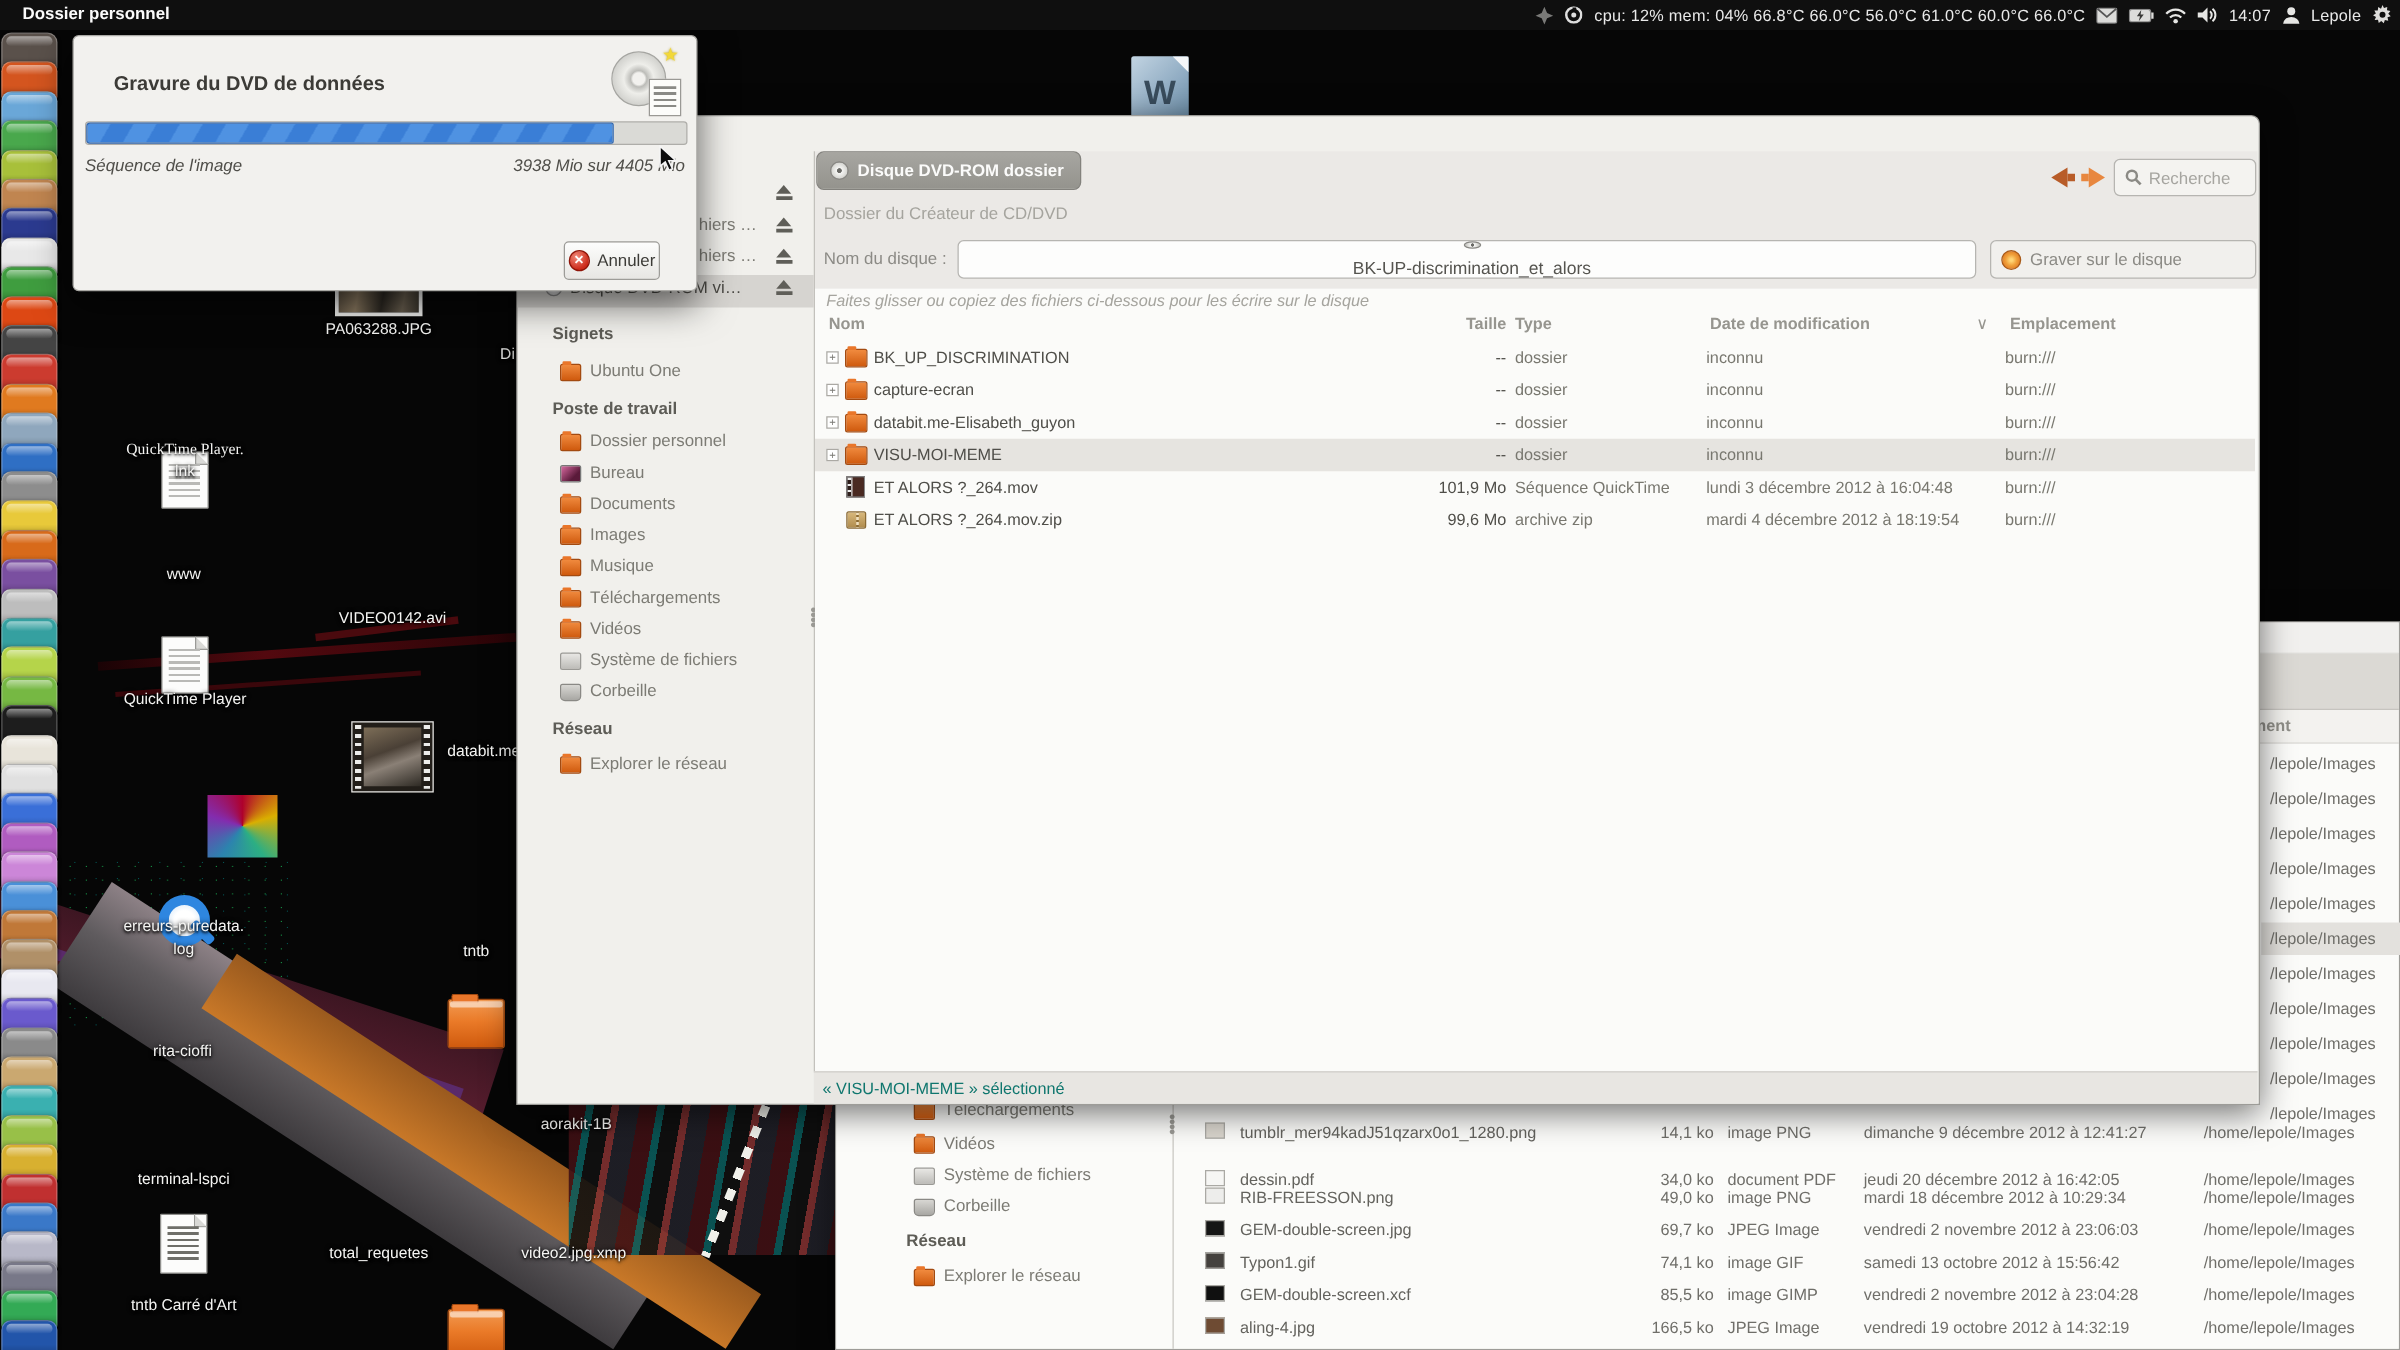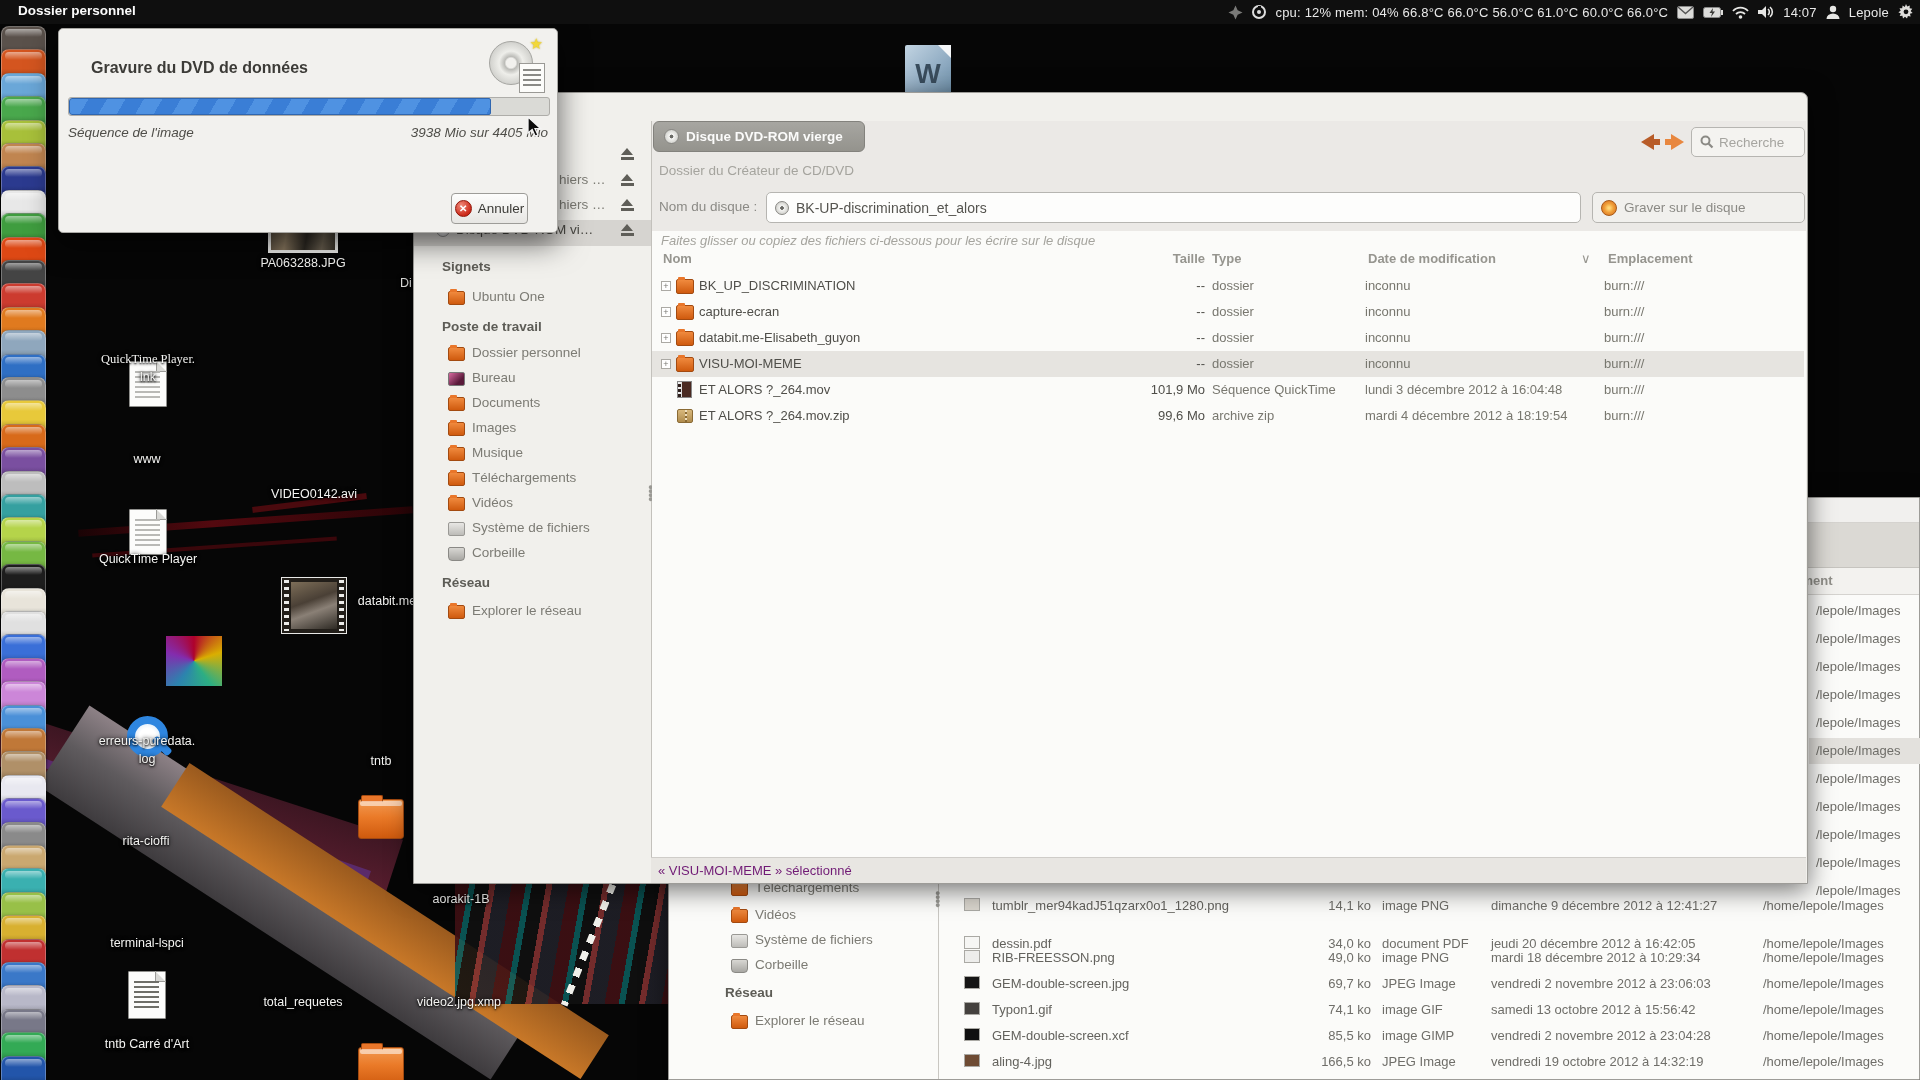--- a/index.html
+++ b/index.html
@@ -102,36 +102,36 @@
   .nav-arrow.left  { border-right:13px solid #b85c28; }
   .nav-arrow.right { border-left:13px solid #e8873f; }
   .nav-tail { position:absolute; top:46px; height:6px; }
   #search-btn { position:absolute; left:1277px; top:34px; width:114px; height:30px; background:#f4f3f0;
                 border:1px solid #b6b5b1; border-radius:5px; display:flex; align-items:center; gap:5px;
                 padding-left:8px; color:#a6a5a0; font-size:13.5px; }
   #path-label { position:absolute; left:245px; top:70px; color:#a5a49e; font-size:13.5px; }
   #name-label { position:absolute; left:245px; top:106px; color:#8b8a85; font-size:13.5px; }
   #disc-name  { position:absolute; left:352px; top:99px; width:815px; height:31px; background:#fdfdfc;
                 border:1px solid #b6b5b1; border-radius:5px; display:flex; align-items:center; gap:7px;
-                padding-left:8px; color:#55544f; font-size:14px; }
+                padding-left:8px; color:#55544f; font-size:14px;flex-direction:column; }
   #burn-btn   { position:absolute; left:1178px; top:99px; width:213px; height:31px; background:#f1f0ed;
                 border:1px solid #b6b5b1; border-radius:5px; display:flex; align-items:center; gap:7px;
                 padding-left:8px; color:#8b8a85; font-size:13.5px; }
   .burn-glyph { width:16px; height:16px; border-radius:50%; background:radial-gradient(circle,#ffd676 10%,#f0a03a 45%,#d4651a 100%); border:1px solid #a85a18; }
   #burn-main { position:absolute; left:238px; top:138px; right:1px; bottom:26px; background:#fbfbf9; }
   #burn-hint { position:absolute; left:9px; top:2px; font-style:italic; color:#a5a49e; font-size:13px; }
   .bcol { position:absolute; top:20px; color:#96958f; font-size:13px; font-weight:bold; }
   .brow { position:absolute; left:0; right:2px; height:26px; }
   .brow.sel { background:#e6e4e0; }
   .brow .txt { position:absolute; top:0; line-height:26px; font-size:13px; color:#4f4e49; white-space:nowrap; }
   .brow .dim { color:#78776f; }
   .expander { position:absolute; left:9px; top:8px; width:10px; height:10px; border:1px solid #aba9a4;
               background:#fff; color:#7a7974; font-size:9px; line-height:8px; text-align:center; }
   #burn-status { position:absolute; left:237px; right:1px; bottom:0; height:26px; background:#e8e6e2;
-                 border-top:1px solid #cfcdc9; color:#701a75; font-size:13px; line-height:25px; padding-left:7px; }
+                 border-top:1px solid #cfcdc9; color:#0f766e; font-size:13px; line-height:25px; padding-left:7px; }
   .eject { position:absolute; width:15px; height:12px; }
   .eject:before { content:""; position:absolute; left:1px; top:0; width:0; height:0;
                   border-left:6.5px solid transparent; border-right:6.5px solid transparent; border-bottom:7px solid #5f5e58; }
   .eject:after  { content:""; position:absolute; left:1px; bottom:0; width:13px; height:3px; background:#5f5e58; }
   .dev-sel { position:absolute; left:0; width:237px; height:26px; background:#d6d4d0; }
 
   
   #dlg { position:absolute; left:58px; top:28px; width:500px; height:205px; background:#f2f1ee;
          border:1px solid #a9a8a4; border-radius:5px; z-index:30; box-shadow:0 10px 30px rgba(0,0,0,.6); }
   #dlg-title { position:absolute; left:32px; top:30px; font-size:16px; font-weight:bold; color:#3c3b37; }
@@ -347,21 +347,21 @@
       <div class="side-item" style="left: 86px; top: 515px;">Explorer le réseau</div>
     </div>
 </div>
 
 <div id="burn-win" class="win">
   <div id="burn-rpane-top"></div>
   <div id="burn-divider"></div>
 
   <button id="device-btn" style="cursor:default;">
     <span class="disc-glyph"></span>
-    <span>Disque DVD-ROM vierge</span>
+    <span>Disque DVD-ROM dossier</span>
   </button>
 
   <div class="nav-arrow left" style="left:1227px;"></div>
   <div class="nav-tail" style="left:1240px;width:6px;background:#b85c28;"></div>
   <div class="nav-arrow right" style="left:1257px;"></div>
   <div class="nav-tail" style="left:1251px;width:6px;background:#e8873f;"></div>
 
   <div id="search-btn">
     <svg width="14" height="14" viewBox="0 0 14 14">
       <circle cx="5.5" cy="5.5" r="4" fill="none" stroke="#8b8a85" stroke-width="2"></circle>

